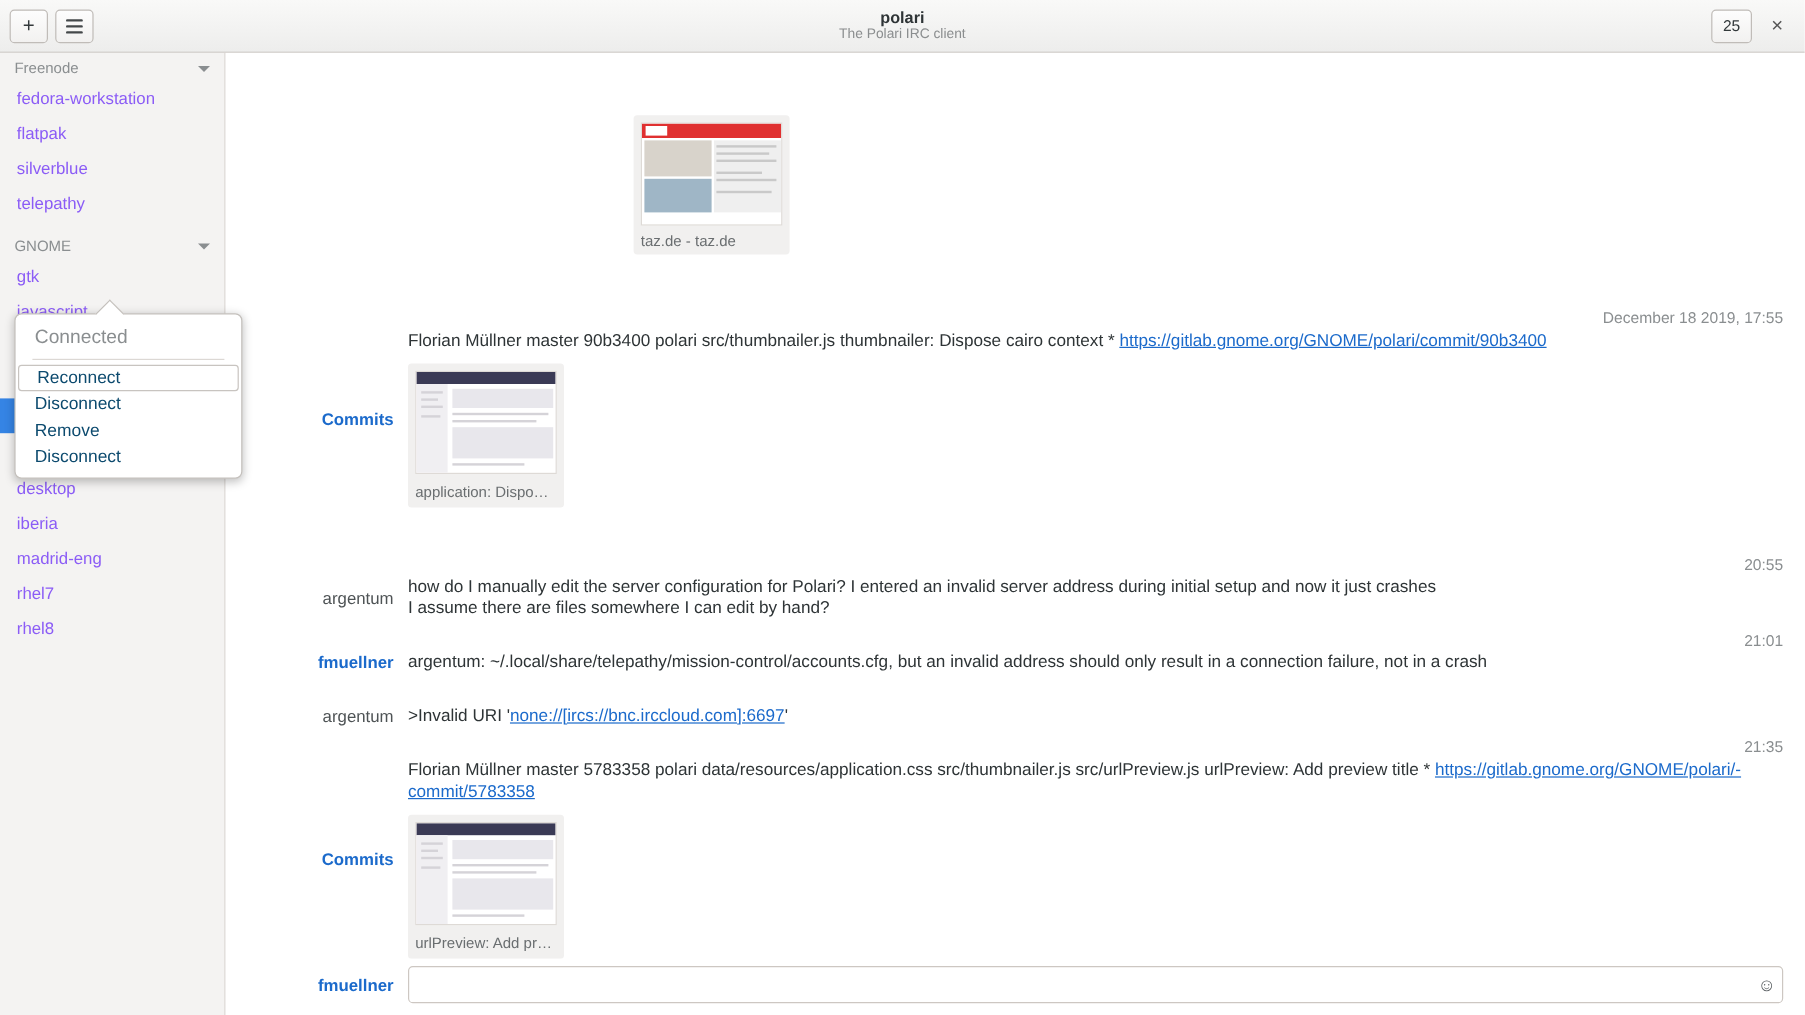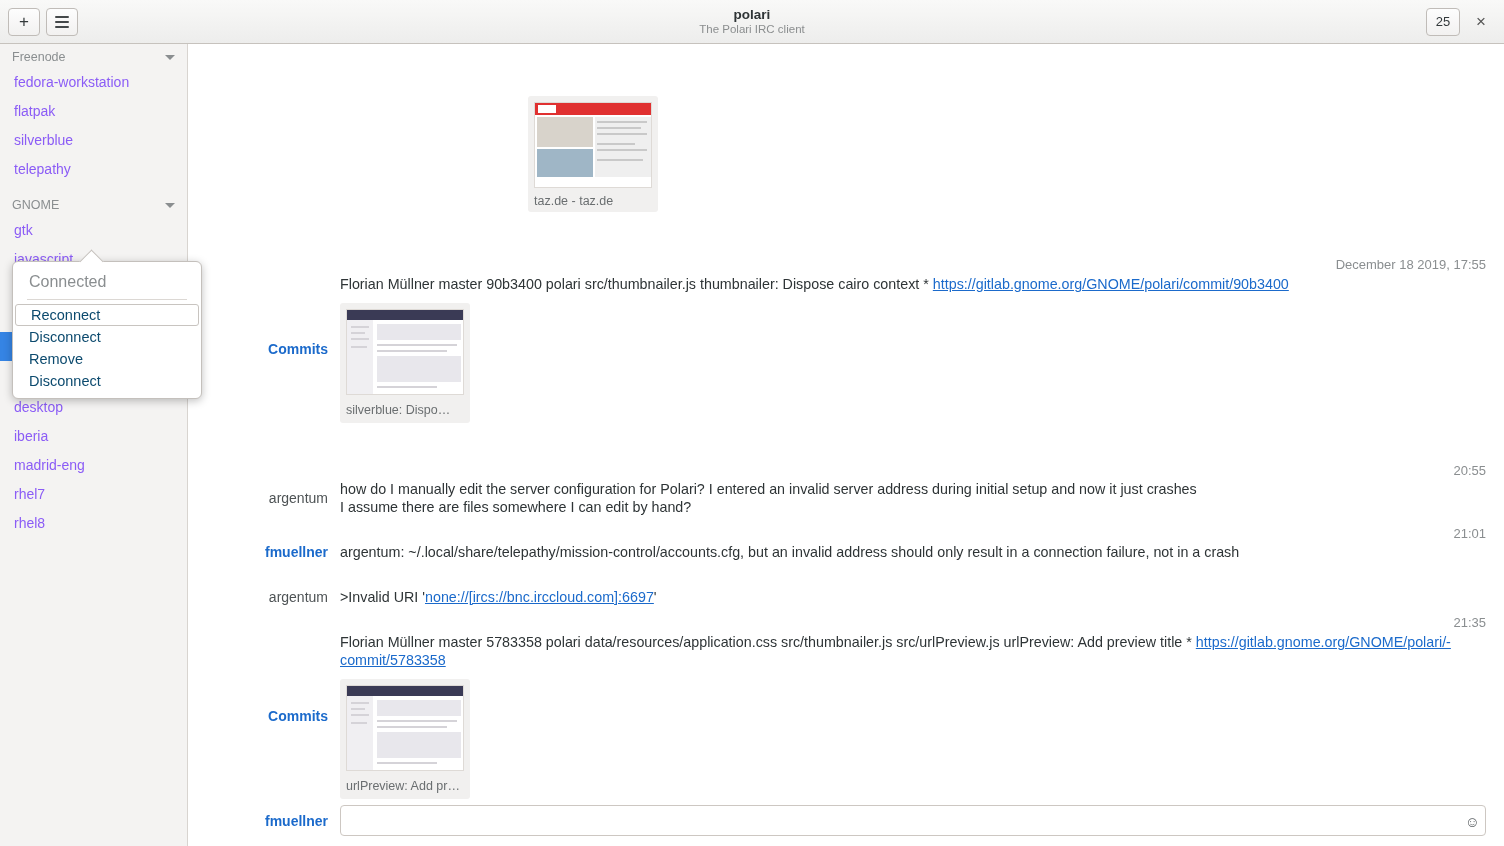--- a/index.html
+++ b/index.html
@@ -386,21 +386,21 @@
                 <div class="gl-ln" style="left:4px; top:16px; width:18px;"></div>
                 <div class="gl-ln" style="left:4px; top:22px; width:14px;"></div>
                 <div class="gl-ln" style="left:4px; top:28px; width:18px;"></div>
                 <div class="gl-ln" style="left:4px; top:36px; width:16px;"></div>
                 <div class="gl-block" style="left:30px; top:14px; width:84px; height:16px;"></div>
                 <div class="gl-ln" style="left:30px; top:34px; width:80px;"></div>
                 <div class="gl-ln" style="left:30px; top:40px; width:70px;"></div>
                 <div class="gl-block" style="left:30px; top:46px; width:84px; height:26px;"></div>
                 <div class="gl-ln" style="left:30px; top:76px; width:60px;"></div>
               </div>
-              <div class="cap">silverblue: Dispo…</div>
+              <div class="cap">application: Dispo…</div>
             </div>
           </div>
         </div>
 
         <div class="ts" style="top:419px;">20:55</div>
         <div class="msg-row" style="position:absolute; left:0; top:436px; right:0;">
           <div class="nick">argentum</div>
           <div class="content">
             <div>how do I manually edit the server configuration for Polari? I entered an invalid server address during initial setup and now it just crashes</div>
             <div>I assume there are files somewhere I can edit by hand?</div>

